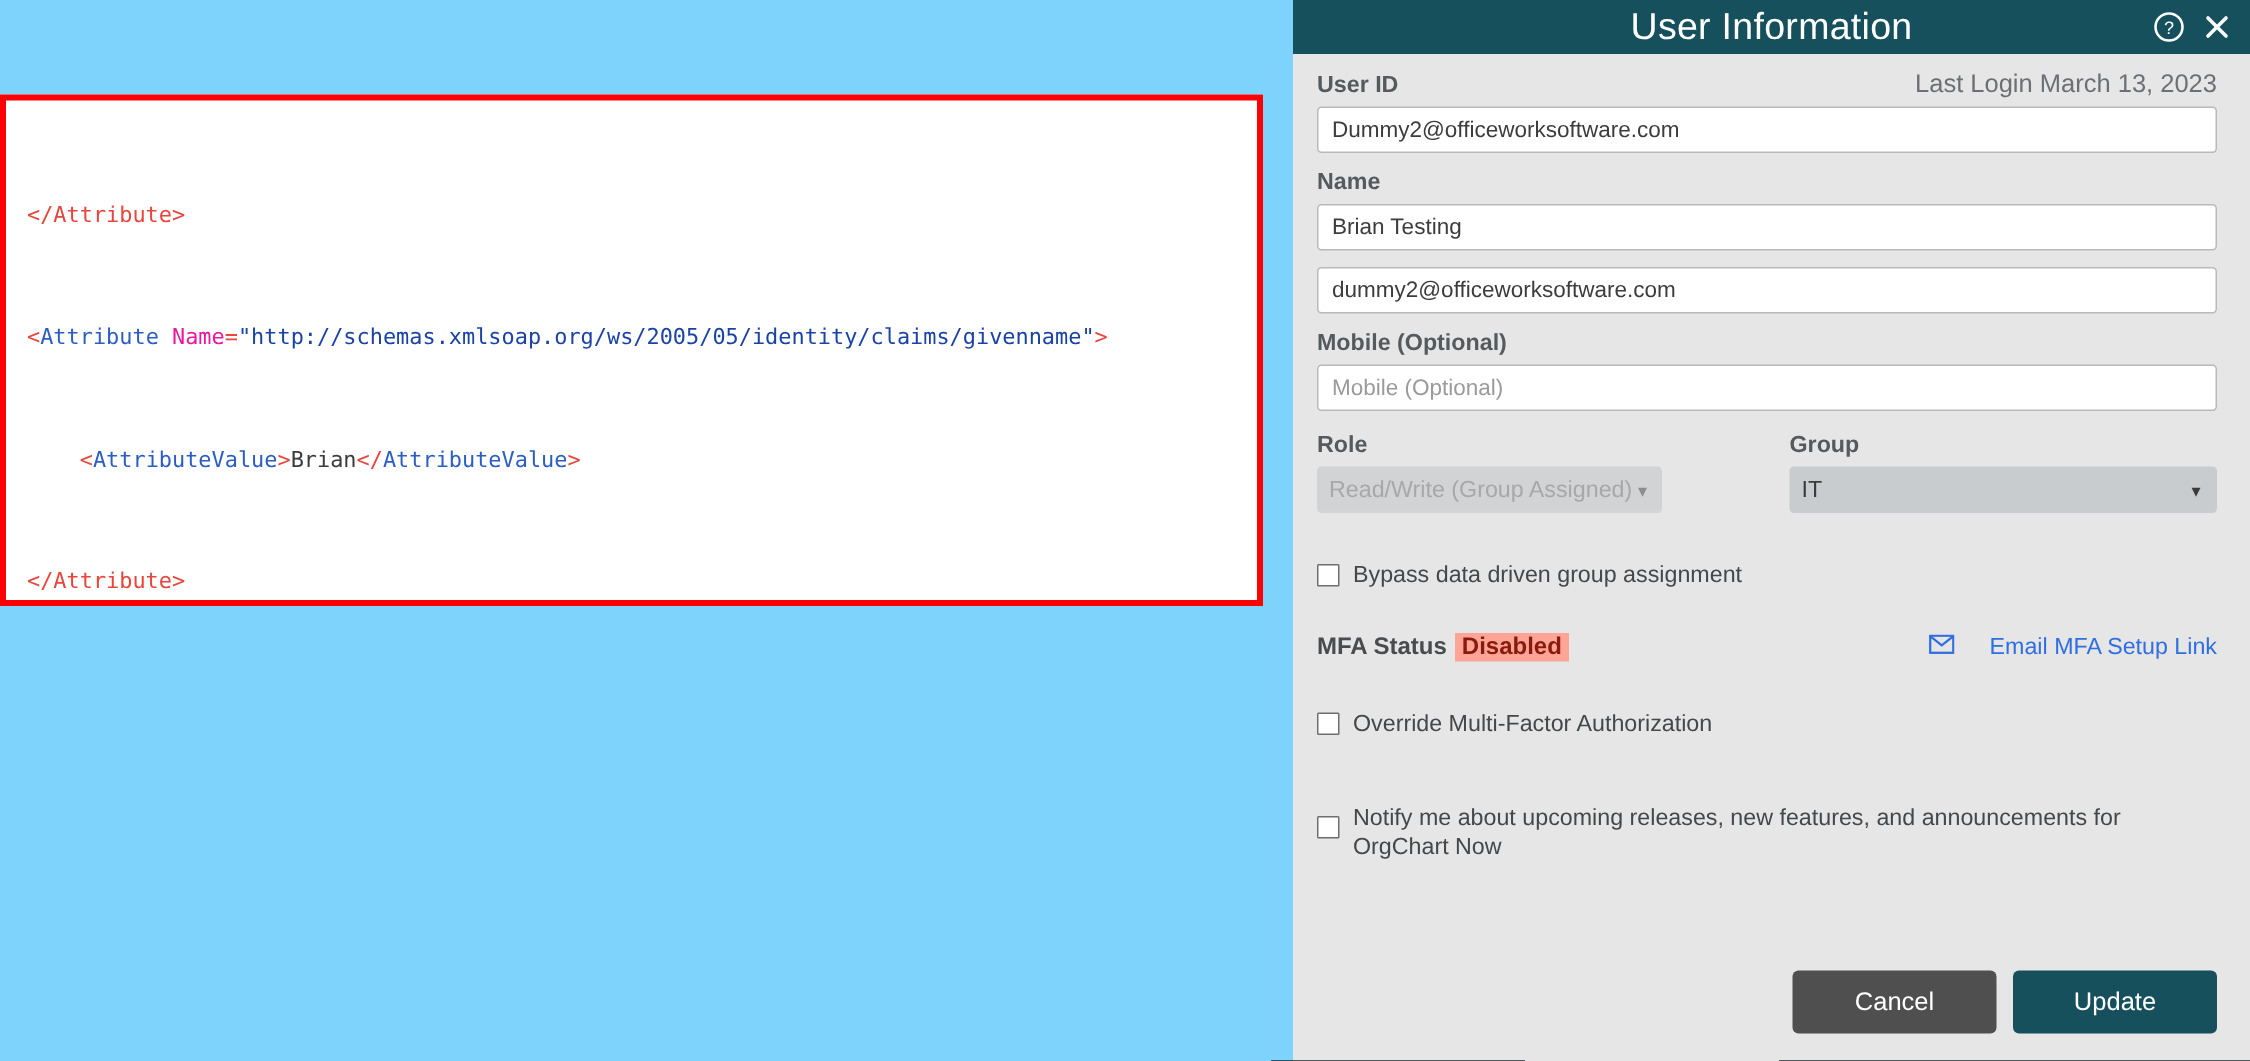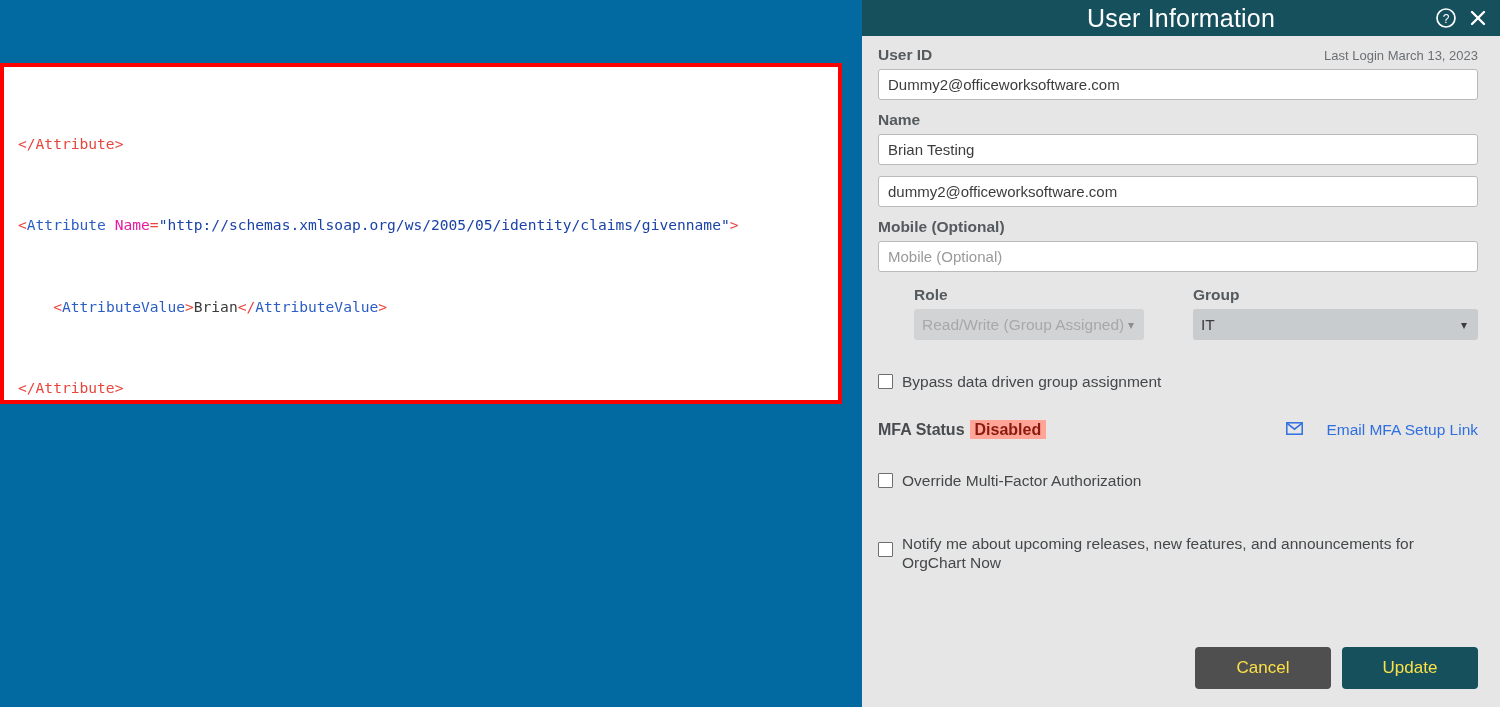--- a/index.html
+++ b/index.html
@@ -8,21 +8,21 @@
     background: #000000;
     font-family: "Liberation Sans", sans-serif;
     overflow: hidden;
   }
   #root { position: relative; width: 1500px; height: 707px; background: #000; }
 
   
   .code-panel {
     position: absolute; left: 0; top: 0;
     width: 862px; height: 707px;
-    background: #0369a1;
+    background: #7dd3fc;
   }
   .code-box {
     position: absolute; left: 0px; top: 63px;
     width: 842px; height: 341px;
     background: #ffffff;
     border: 4px solid #ff0000;
     overflow: hidden;
   }
   .code-inner {
     padding: 6px 0 0 14px;
@@ -60,33 +60,33 @@
   }
   .ico-help, .ico-close { cursor: pointer; line-height: 0; }
 
   .dlg-body { flex: 1 1 auto; padding: 10px 22px 0 16px; position: relative; }
 
   .row-top { display: flex; align-items: baseline; justify-content: space-between; }
   .f-label {
     font-size: 15.5px; font-weight: bold; color: #555a5e;
     margin-bottom: 5px; display: block;
   }
-  .last-login { font-size: 13px; color: #6c7074; font-weight: 400; }
+  .last-login { font-size: 17px; color: #6c7074; font-weight: 400; }
 
   .f-input {
     width: 100%; height: 31px;
     border: 1px solid #b9b9b9; border-radius: 3px;
     background: #ffffff; color: #3c3c3c;
     font-family: "Liberation Sans", sans-serif;
     font-size: 15px; padding: 0 9px;
     margin-bottom: 11px; outline: none;
   }
   .f-input::placeholder { color: #9a9a9a; }
 
-  .two-col { display: flex; gap: 0; margin-top: 3px; margin-left: 36px; }
+  .two-col { display: flex; gap: 0; margin-top: 3px; }
   .col-role { width: 316px; }
   .col-group { flex: 1; }
 
   .sel {
     height: 31px; border: none; border-radius: 3px;
     background: #c9ccce; color: #3c3c3c;
     font-family: "Liberation Sans", sans-serif; font-size: 15.5px;
     padding: 0 8px; outline: none; appearance: none;
     position: relative;
   }
@@ -124,21 +124,21 @@
     display: inline-flex; align-items: center; gap: 23px; cursor: pointer;
   }
 
   .dlg-footer {
     flex: 0 0 auto; padding: 0 22px 18px 0;
     display: flex; justify-content: flex-end; gap: 11px;
   }
   .btn {
     height: 42px; min-width: 136px; border: none; border-radius: 4px;
     font-family: "Liberation Sans", sans-serif; font-size: 17px;
-    color: #fde047; cursor: pointer;
+    color: #ffffff; cursor: pointer;
   }
   .btn-cancel { background: #4f4f4f; }
   .btn-update { background: #15505c; }
 </style>
 </head>
 <body>
 <div id="root">
 
 <div class="code-panel">
   <div class="code-box">

